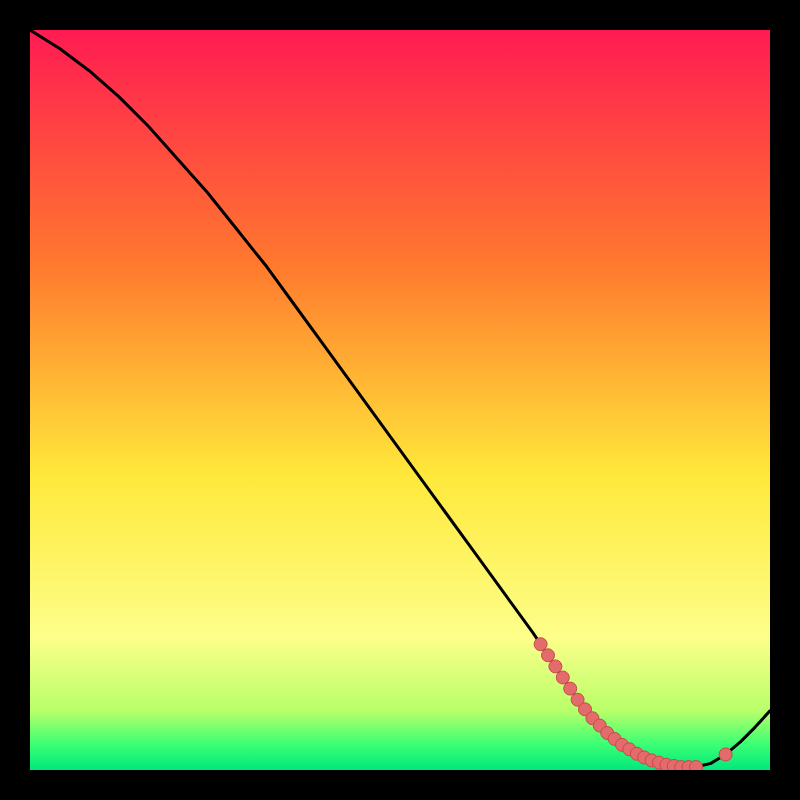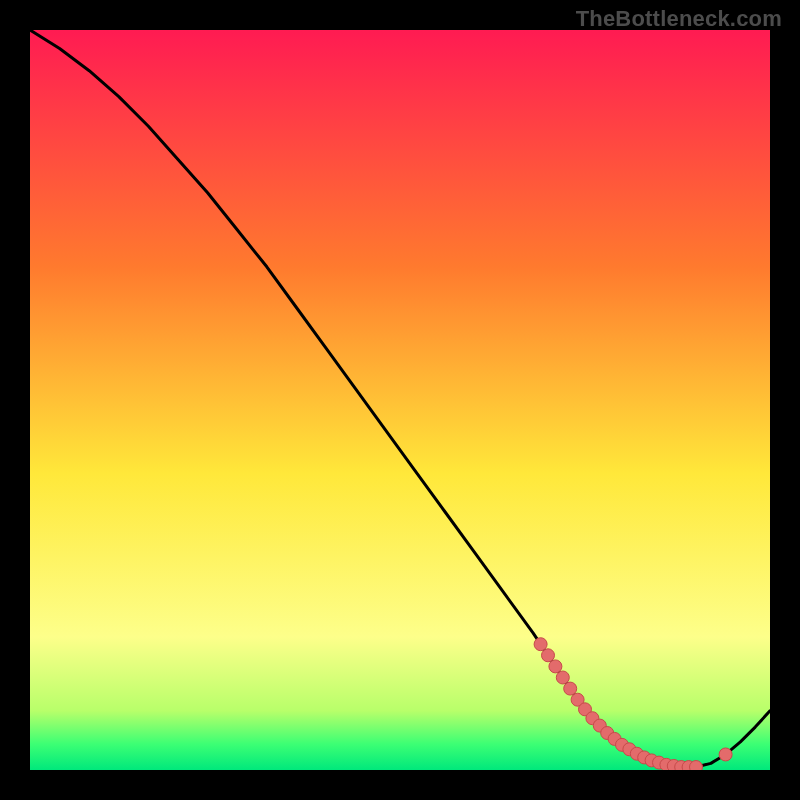--- a/index.html
+++ b/index.html
@@ -26,21 +26,20 @@
     top: 30px;
     width: 740px;
     height: 740px;
   }
   svg { display: block; }
 </style>
 </head>
 <body>
 <div class="frame">
 
-  <div class="watermark">TheBottleneck.com</div>
 
   <div class="plot">
     <svg id="chart-svg" width="740" height="740" viewBox="0 0 740 740">
         <defs>
           <linearGradient id="bg-grad" x1="0" y1="0" x2="0" y2="1">
             <stop offset="0%" stop-color="#ff1b52"></stop>
             <stop offset="32%" stop-color="#ff7a2e"></stop>
             <stop offset="60%" stop-color="#ffe83a"></stop>
             <stop offset="82%" stop-color="#fdff8a"></stop>
             <stop offset="92%" stop-color="#b8ff6a"></stop>

